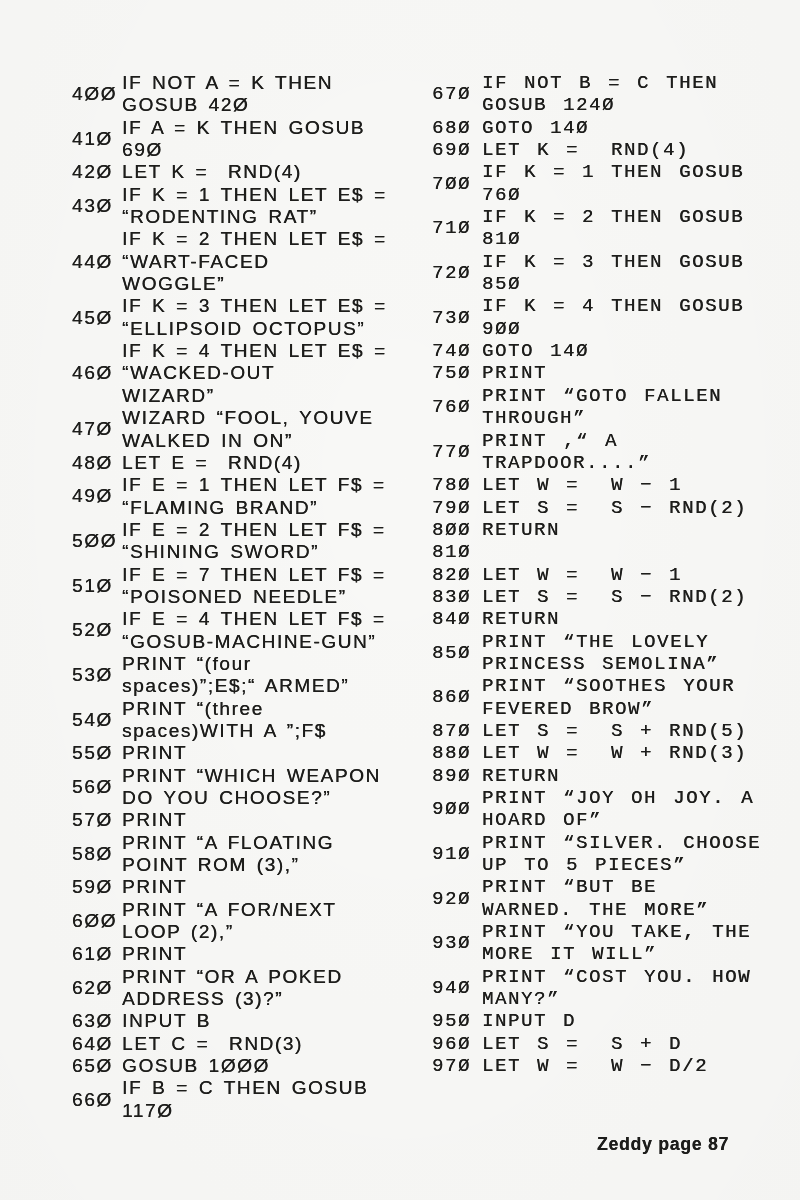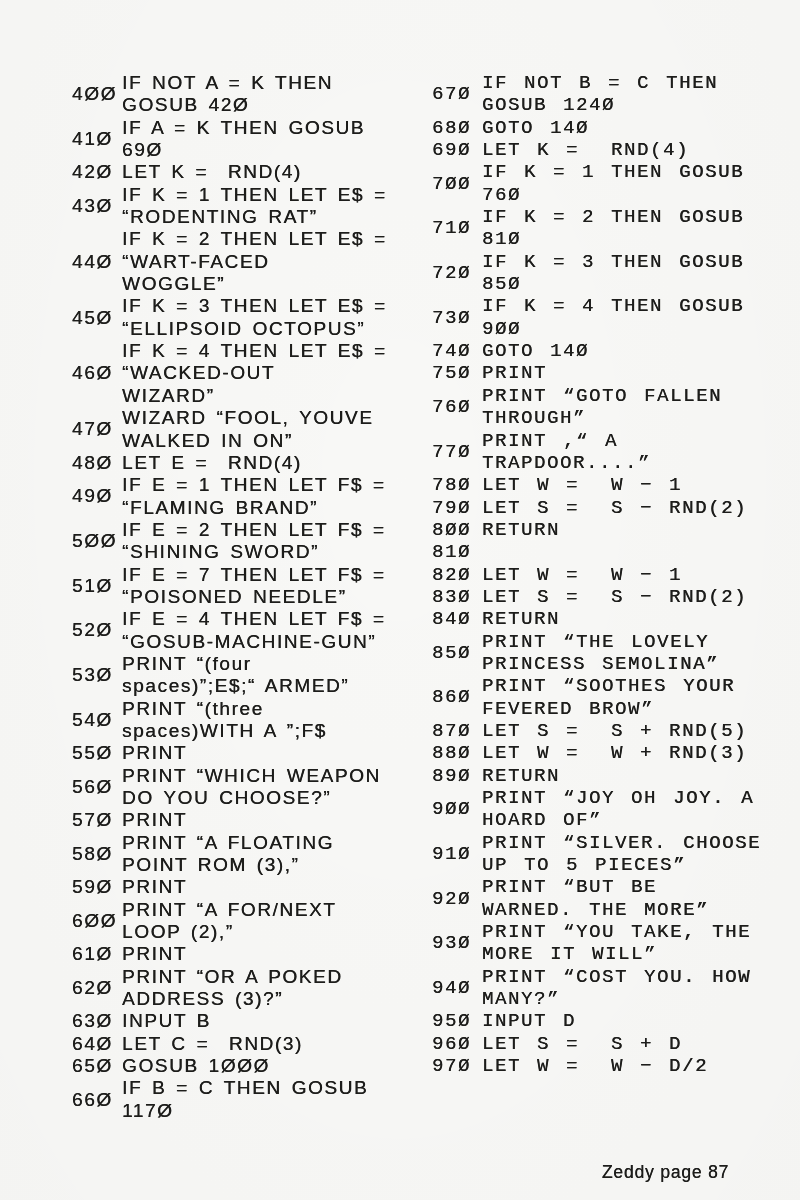--- a/index.html
+++ b/index.html
@@ -44,24 +44,23 @@
   }
   .code {
     flex: 1 1 auto;
     white-space: pre;
   }
   .footer {
     position: absolute;
     top: 1134px;
     right: 71px;
     font-size: 17.5px;
-    font-weight: normal;
+    font-weight: bold;
     letter-spacing: 0.8px;
     text-shadow: 0.3px 0 0 currentColor;
-    margin-top: 28px;
   }
 </style>
 </head>
 <body>
 
 <div class="page">
   <div class="col col-left" id="col-left">
       <div class="entry">
         <span class="num">4ØØ</span>
         <span class="code">IF NOT A = K THEN

